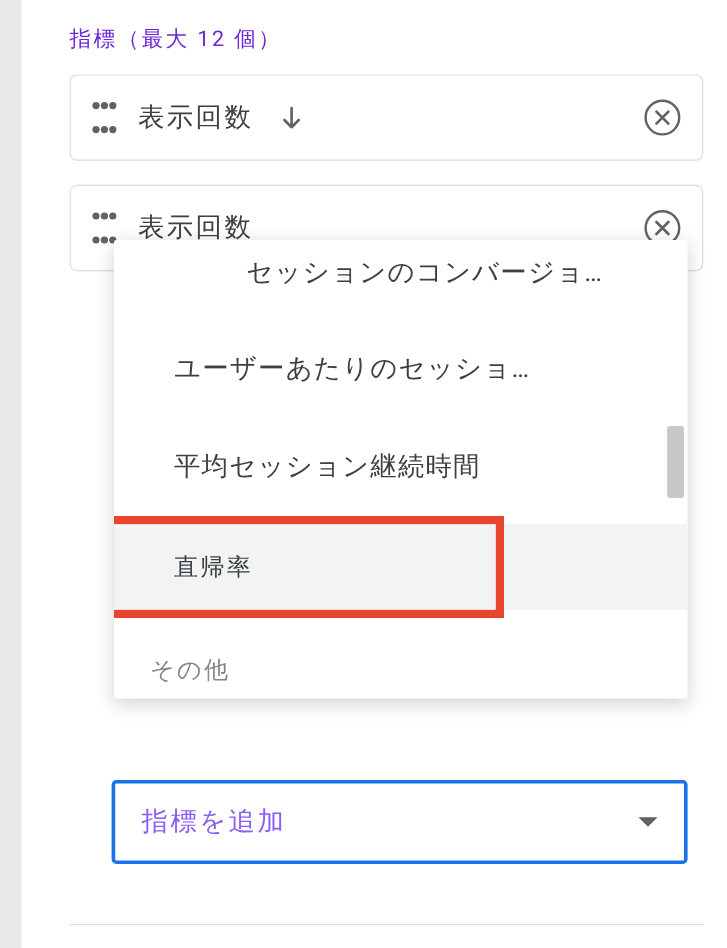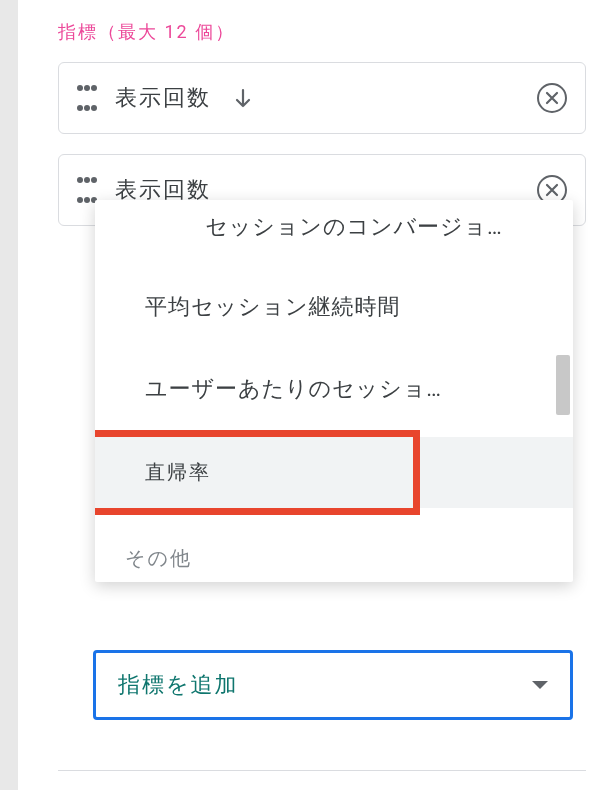--- a/index.html
+++ b/index.html
@@ -21,21 +21,21 @@
     }
     .container {
       position: absolute;
       left: 18px;
       top: 0;
       right: 0;
       padding: 20px 20px 20px 40px;
     }
     .section-header {
       font-size: 18px;
-      color: #ec4899;
+      color: #6d28d9;
       letter-spacing: 2px;
       margin-bottom: 18px;
     }
     .metric-chip {
       display: flex;
       align-items: center;
       height: 72px;
       border: 1px solid #dadce0;
       border-radius: 6px;
       padding: 16px 18px;
@@ -151,21 +151,21 @@
       border: 3px solid #1a73e8;
       border-radius: 4px;
       display: flex;
       align-items: center;
       padding: 0 22px;
       background: #fff;
       z-index: 5;
     }
     .add-metric-label {
       font-size: 22px;
-      color: #0f766e;
+      color: #8b5cf6;
       letter-spacing: 2px;
       flex: 1;
     }
     .caret-down {
       width: 0;
       height: 0;
       border-left: 8px solid transparent;
       border-right: 8px solid transparent;
       border-top: 8px solid #5f6368;
     }
@@ -221,22 +221,22 @@
     <div class="remove-btn">
       <svg viewBox="0 0 16 16">
           <path d="M3 3 L13 13 M13 3 L3 13" stroke="#5f6368" stroke-width="2.2" stroke-linecap="round"></path>
         </svg>
     </div>
   </div>
 </div>
 
 <div class="dropdown-panel">
   <div class="dropdown-item first">セッションのコンバージョ…</div>
+  <div class="dropdown-item">ユーザーあたりのセッショ…</div>
   <div class="dropdown-item">平均セッション継続時間</div>
-  <div class="dropdown-item">ユーザーあたりのセッショ…</div>
 
   <div class="dropdown-item highlighted-wrap">
     <div class="highlight-trail"></div>
     <div class="highlight-box">
       <div class="highlight-inner">直帰率</div>
     </div>
   </div>
 
   <div class="dropdown-category">その他</div>
 

